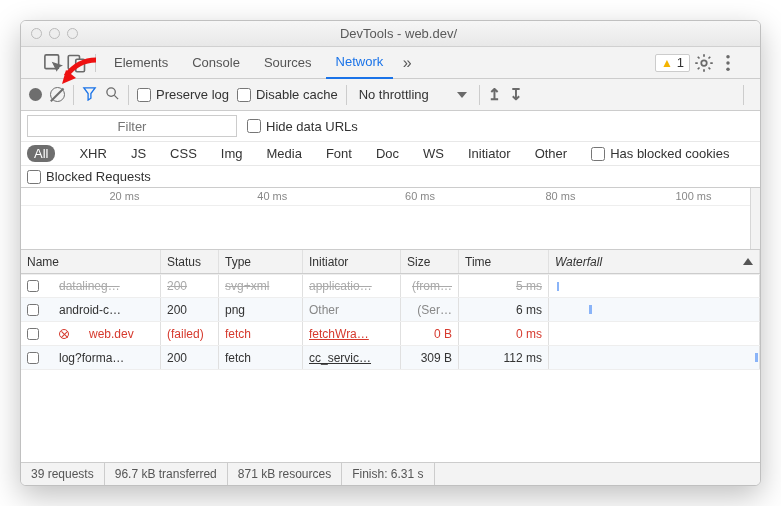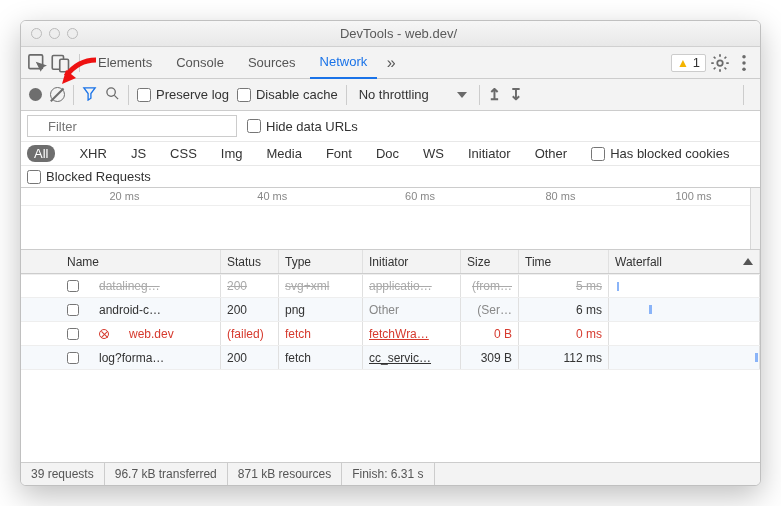--- a/index.html
+++ b/index.html
@@ -2,61 +2,61 @@
 <html><head>
 <meta charset="utf-8">
 <style>
 * { box-sizing: border-box; margin: 0; padding: 0; font-family: -apple-system, "Helvetica Neue", Arial, sans-serif; }
 body { background: #fff; }
 .window { width: 741px; height: 466px; margin: 20px; border: 1px solid #c0c0c0; border-radius: 6px; background: #fff; box-shadow: 0 10px 30px rgba(0,0,0,0.25); overflow: hidden; display: flex; flex-direction: column; font-size: 13px; color: #333; }
 .titlebar { height: 26px; background: linear-gradient(#f6f6f6,#e8e8e8); border-bottom: 1px solid #d0d0d0; display: flex; align-items: center; position: relative; }
 .traffic { display: flex; gap: 7px; padding-left: 10px; }
 .dot { width: 11px; height: 11px; border-radius: 50%; border: 1px solid #bbb; background: #eee; }
 .title { position: absolute; left: 16px; right: 0; text-align: center; color: #5a5a5a; font-size: 13px; }
-.tabbar { height: 32px; border-bottom: 1px solid #ccc; display: flex; align-items: center; padding: 0 6px; gap: 4px; background: #f3f3f3; position: relative; }
+.tabbar { height: 32px; border-bottom: 1px solid #ccc; display: flex; align-items: center; padding: 0 22px; gap: 4px; background: #f3f3f3; position: relative; }
 .tabbar .ico { width: 20px; height: 20px; display: flex; align-items: center; justify-content: center; color: #5a5a5a; }
 .tabbar .sep { width: 1px; height: 18px; background: #ccc; margin: 0 4px; }
 .tab { padding: 0 10px; height: 32px; display: flex; align-items: center; color: #555; cursor: default; }
 .tab.active { color: #1a73e8; border-bottom: 2px solid #1a73e8; }
 .spacer { flex: 1; }
 .badge { background: #fff; border: 1px solid #ccc; border-radius: 2px; padding: 0 5px; display: flex; align-items: center; gap: 4px; height: 18px; }
 .warn-tri { color: #f4b400; font-size: 12px; }
 .toolbar { height: 32px; border-bottom: 1px solid #ccc; display: flex; align-items: center; padding: 0 8px; gap: 8px; background: #f3f3f3; position: relative; }
 .rec { width: 13px; height: 13px; border-radius: 50%; background: #6e6e6e; }
 .clear { width: 15px; height: 15px; border: 1.5px solid #6e6e6e; border-radius: 50%; position: relative; }
 .clear::after { content: ''; position: absolute; width: 18px; height: 1.5px; background: #6e6e6e; transform: rotate(-45deg); top: 6px; left: -3px; }
 .funnel svg, .mag svg { width: 15px; height: 15px; }
 .chk { display: flex; align-items: center; gap: 5px; color: #333; }
 .chk input { width: 14px; height: 14px; }
 .select { display: flex; align-items: center; gap: 28px; color: #333; padding: 0 4px; }
 .tri-down { width: 0; height: 0; border-left: 5px solid transparent; border-right: 5px solid transparent; border-top: 6px solid #6a6a6a; }
 .arrow { color: #6a6a6a; font-size: 16px; font-weight: bold; }
 .toolbar .sep { width: 1px; height: 20px; background: #ccc; }
 .red-arrow { position: absolute; top: 56px; left: 60px; z-index: 10; pointer-events: none; }
 .filterrow { display: flex; align-items: center; padding: 4px 6px; gap: 10px; border-bottom: 1px solid #e8e8e8; }
-.filter-input { width: 210px; height: 22px; border: 1px solid #ccc; padding: 0 20px; font-size: 13px; }
+.filter-input { width: 210px; height: 22px; border: 1px solid #ccc; padding: 0 20px; font-size: 13px; text-align: center; }
 .types { display: flex; align-items: center; padding: 3px 6px; gap: 24px; border-bottom: 1px solid #e8e8e8; flex-wrap: nowrap; }
 .types span { color: #333; cursor: default; white-space: nowrap; }
 .types span.active { background: #6e6e6e; color: #fff; border-radius: 8px; padding: 1px 7px; }
 .blocked-row { padding: 3px 6px; border-bottom: 1px solid #ccc; }
 .timeline { height: 62px; border-bottom: 1px solid #ccc; position: relative; background: #fff; }
 .timeline .tick { position: absolute; top: 2px; font-size: 11px; color: #888; transform: translateX(-50%); }
 .timeline::after { content:''; position:absolute; left:0; right:10px; top:17px; border-top:1px solid #eee; }
 .timeline .rsb { position: absolute; right:0; top:0; bottom:0; width:10px; background:#f3f3f3; border-left:1px solid #d7d7d7; }
 .table { flex: 1; overflow: hidden; border-bottom: 1px solid #ccc; display: flex; flex-direction: column; }
 .thead, .trow { display: flex; align-items: center; height: 24px; }
 .thead { background: #f3f3f3; border-bottom: 1px solid #ccc; font-size: 12px; color: #333; }
 .cell { padding: 0 6px; border-right: 1px solid #e0e0e0; overflow: hidden; text-overflow: ellipsis; white-space: nowrap; height: 100%; display: flex; align-items: center; }
-.c-name { width: 160px; margin-left: 40px; }
+.c-name { width: 140px; }
 .c-status { width: 58px; }
 .c-type { width: 84px; }
 .c-init { width: 98px; }
 .c-size { width: 58px; justify-content: flex-end; }
 .c-time { width: 90px; justify-content: flex-end; }
-.c-wf { flex: 1; position: relative; }
+.c-wf { flex: 1; position: relative; font-style: italic; }
 .thead .c-wf { justify-content: space-between; }
 .trow { border-bottom: 1px solid #eee; font-size: 12px; }
 .trow:nth-child(odd) { background: #f6f9fc; }
 .trow .c-name { gap: 20px; }
 .trow .c-name input { width: 12px; height: 12px; }
 .gray { color: #888; }
 .red { color: #d63a2e; }
 .und { text-decoration: underline; }
 .cut { text-decoration: line-through; color: #aaa; }
 .wfbar { position: absolute; top: 7px; height: 9px; background: #8ab4f8; }

